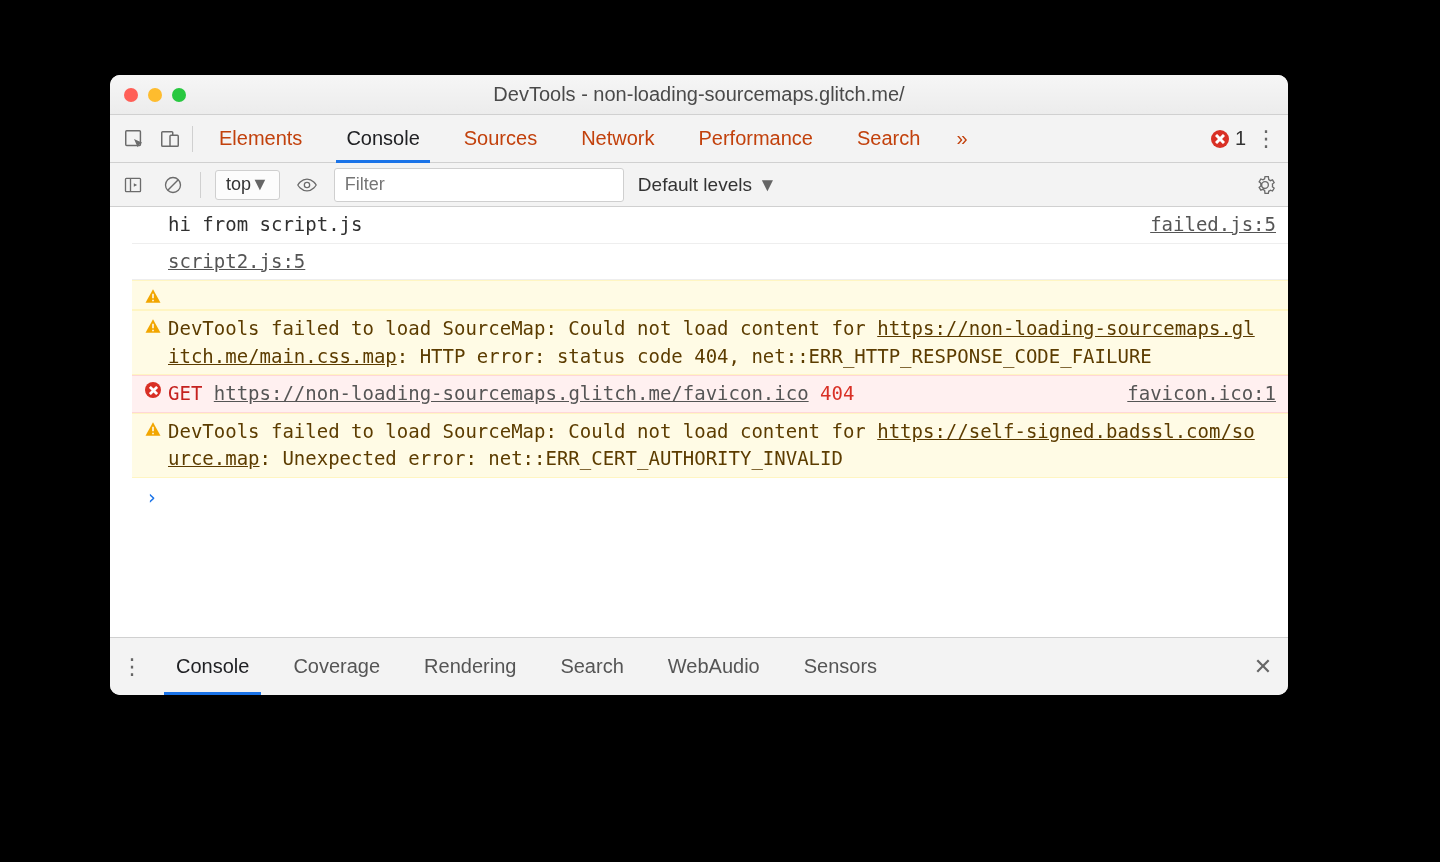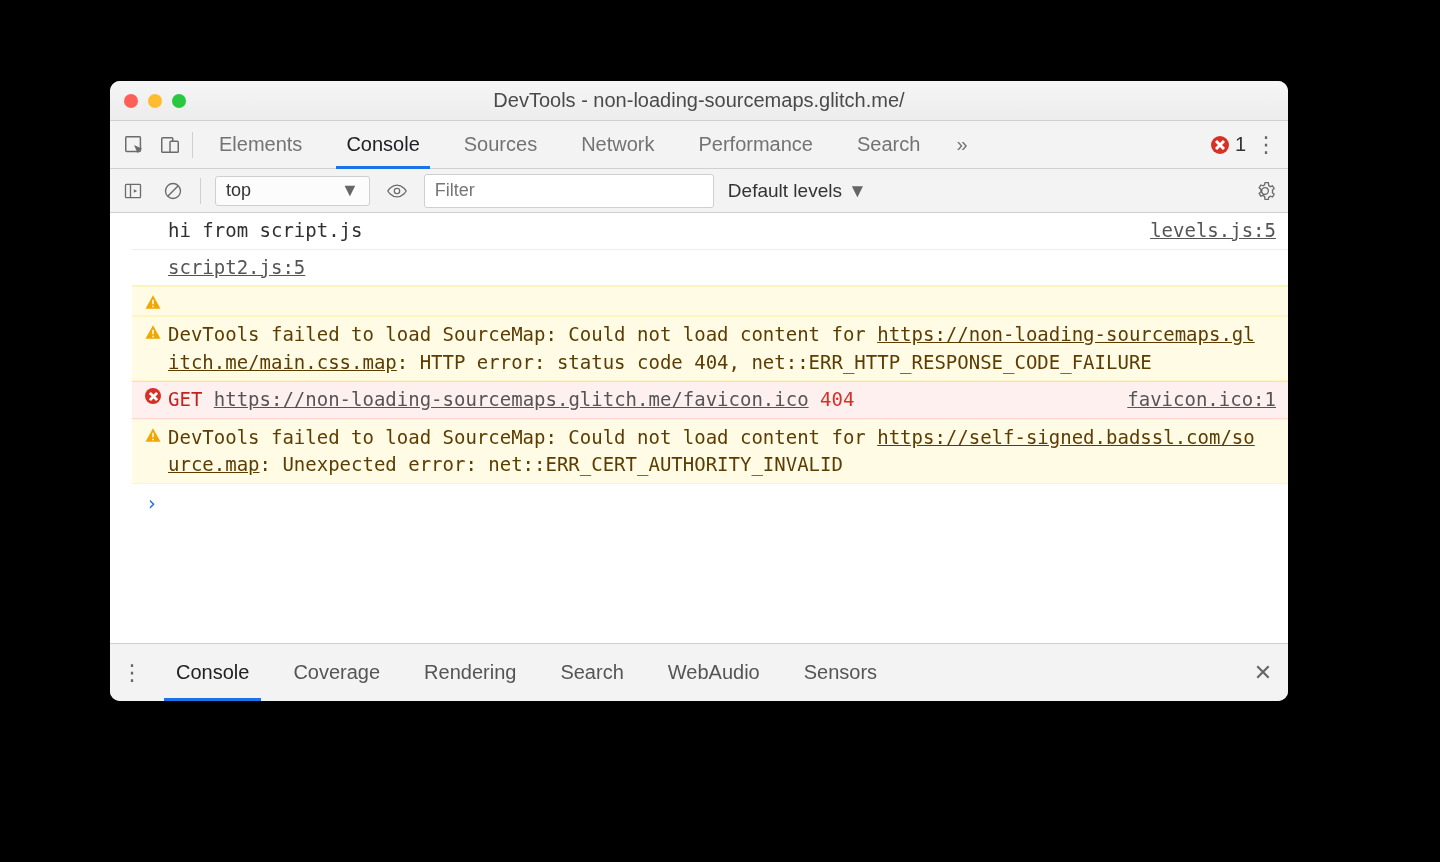--- a/index.html
+++ b/index.html
@@ -1,18 +1,18 @@
 <!DOCTYPE html>
 <html><head>
 <meta charset="utf-8">
 <style>
   html,body{margin:0;padding:0;height:100%;background:#000;}
   *{box-sizing:border-box;}
   .window{
-    position:absolute;left:110px;top:81px;width:1178px;height:620px;
+    position:absolute;left:110px;top:75px;width:1178px;height:620px;
     background:#fff;border-radius:10px;overflow:hidden;
     box-shadow:0 25px 60px rgba(0,0,0,.5);
     font-family:-apple-system,BlinkMacSystemFont,"Segoe UI",Helvetica,Arial,sans-serif;
     font-size:19px;color:#333;
     display:flex;flex-direction:column;
   }
   
   .titlebar{height:40px;background:linear-gradient(#f6f6f6,#ececec);
     border-bottom:1px solid #d0d0d0;display:flex;align-items:center;
     position:relative;flex:0 0 auto;}
@@ -20,34 +20,34 @@
   .light{width:14px;height:14px;border-radius:50%;}
   .light.r{background:#ff5f57;}
   .light.y{background:#febc2e;}
   .light.g{background:#28c840;}
   .title{position:absolute;left:0;right:0;text-align:center;color:#4a4a4a;font-size:20px;}
   
   .tabbar{height:48px;border-bottom:1px solid #d0d0d0;display:flex;align-items:center;
     padding:0 10px;gap:8px;flex:0 0 auto;background:#f3f3f3;}
   .tabbar .ico{width:28px;height:28px;display:flex;align-items:center;justify-content:center;color:#6b6b6b;}
   .tabbar .ico svg{width:22px;height:22px;stroke:#6b6b6b;fill:none;stroke-width:1.6;}
-  .tab{padding:0 18px;height:100%;display:flex;align-items:center;color:#737373;cursor:default;position:relative;font-size:20px;}
+  .tab{padding:0 18px;height:100%;display:flex;align-items:center;color:#c2410c;cursor:default;position:relative;font-size:20px;}
   .tab.active{color:#202124;font-weight:500;}
   .tab.active::after{content:"";position:absolute;left:8px;right:8px;bottom:-1px;height:3px;background:#1a73e8;}
   .spacer{flex:1;}
   .badge-err{display:flex;align-items:center;gap:6px;color:#333;font-size:20px;}
   .badge-err .dot{width:18px;height:18px;border-radius:50%;background:#d93025;display:flex;align-items:center;justify-content:center;}
   .badge-err .dot svg{width:10px;height:10px;stroke:#fff;stroke-width:3;fill:none;}
   .kebab{width:24px;text-align:center;color:#666;font-size:22px;}
   
   .filterbar{height:44px;border-bottom:1px solid #d0d0d0;display:flex;align-items:center;padding:0 10px;gap:14px;background:#f3f3f3;flex:0 0 auto;}
   .filterbar .ico{width:26px;height:26px;display:flex;align-items:center;justify-content:center;color:#6b6b6b;}
   .filterbar .ico svg{width:20px;height:20px;stroke:#6b6b6b;fill:none;stroke-width:1.6;}
   .vsep{width:1px;height:26px;background:#d0d0d0;}
-  .context-sel{display:flex;align-items:center;gap:90px;border:1px solid #cfcfcf;border-radius:3px;background:#fcfcfc;height:30px;padding:0 10px;color:#333;font-size:18px;}
+  .context-sel{display:flex;align-items:center;border:1px solid #cfcfcf;border-radius:3px;background:#fcfcfc;height:30px;padding:0 10px;color:#333;font-size:18px;}
   .context-sel .caret{color:#666;}
   .eye svg{fill:#6b6b6b;stroke:none;width:24px;height:24px;}
   .filter-inp{height:30px;border:1px solid #cfcfcf;border-radius:3px;background:#fff;padding:16px 10px;font-size:18px;color:#888;width:290px;}
   .levels{display:flex;align-items:flex-start;gap:6px;color:#333;font-size:19px;}
   .gear svg{fill:#545454;}
   
   .console{flex:1 1 auto;overflow:auto;font-family:Menlo,Consolas,monospace;font-size:19px;margin-left:22px;}
   .row{display:flex;align-items:flex-start;border-bottom:1px solid #eee;padding:4px 12px 4px 6px;line-height:1.45;}
   .row .gutter{width:30px;flex:0 0 30px;display:flex;justify-content:center;padding-top:2px;}
   .row .msg{flex:1 1 auto;word-break:break-all;padding-right:12px;}
@@ -154,21 +154,21 @@
           <path d="M12 8a4 4 0 1 0 .01 8.01A4 4 0 0 0 12 8zm9 4a7 7 0 0 0-.1-1.2l2.1-1.6-2-3.4-2.5 1a7 7 0 0 0-2-1.2L16 2h-4l-.5 2.6a7 7 0 0 0-2 1.2l-2.5-1-2 3.4 2.1 1.6A7 7 0 0 0 7 12a7 7 0 0 0 .1 1.2L5 14.8l2 3.4 2.5-1a7 7 0 0 0 2 1.2L12 22h4l.5-2.6a7 7 0 0 0 2-1.2l2.5 1 2-3.4-2.1-1.6A7 7 0 0 0 21 12z"></path>
         </svg>
     </div>
   </div>
 
   <div class="console">
 
     <div class="row log">
       <div class="gutter"></div>
       <div class="msg">hi from script.js</div>
-      <div class="src">levels.js:5</div>
+      <div class="src">failed.js:5</div>
     </div>
 
     <div class="row log">
       <div class="gutter"></div>
       <div class="src">script2.js:5</div>
     </div>
 
     <div class="row warn">
       <div class="gutter">
           <svg class="tri-warn" viewBox="0 0 24 24">

